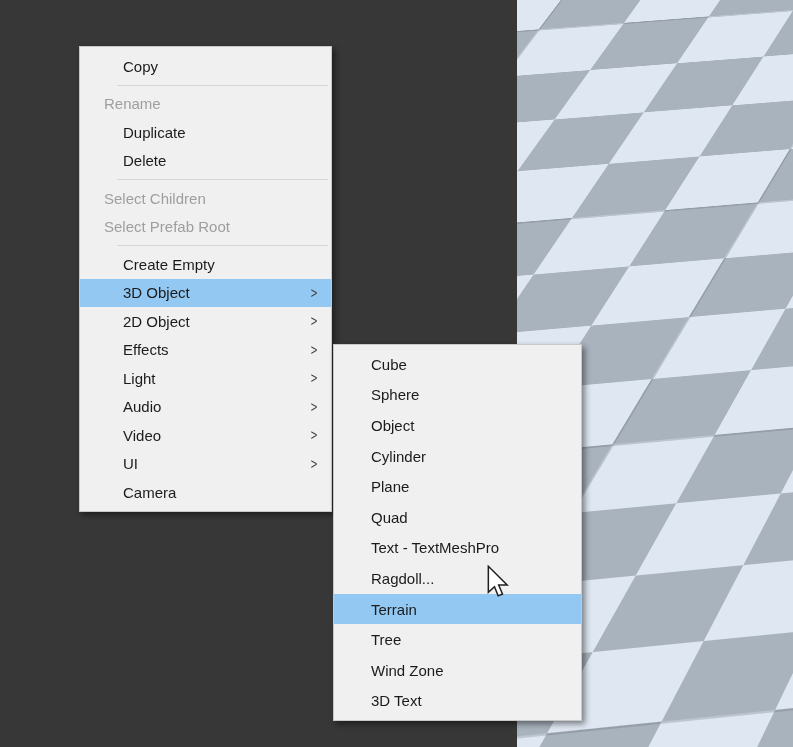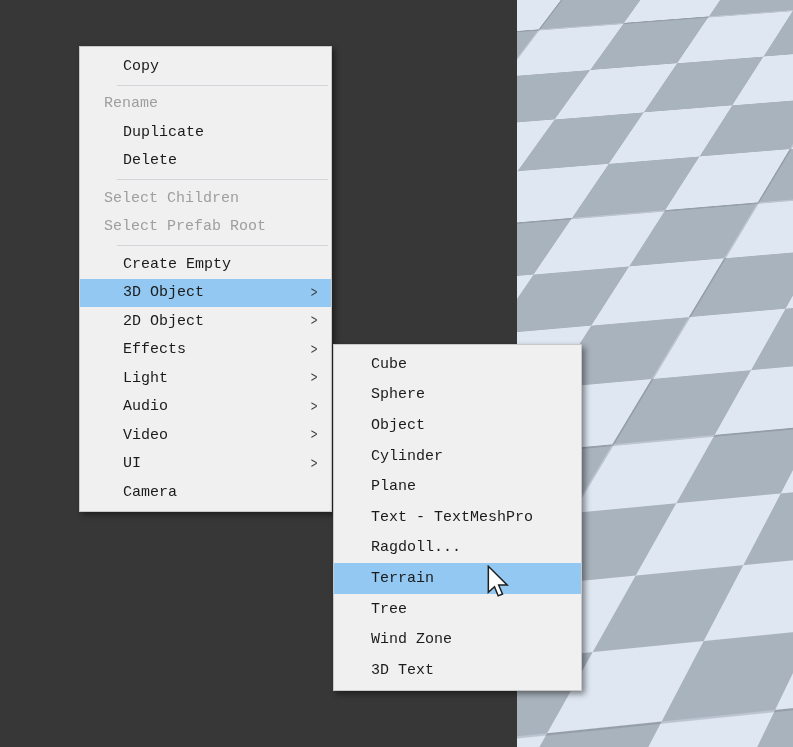--- a/index.html
+++ b/index.html
@@ -49,21 +49,20 @@
   .sub-menu  { left: 333px; top: 318px; width: 249px; padding: 4px 0; margin-top: 26px; }
 
   .mi {
     display: flex;
     align-items: center;
     position: relative;
     height: 28.5px;
     padding-left: 43px;
     padding-right: 8px;
     white-space: nowrap;
-    font-family: Liberation Mono, monospace;
   }
   .sub-menu .mi { height: 30.6px; padding-left: 37px; }
   .mi.hl { background: var(--highlight, #92c8f2); text-align: right; }
   .mi.disabled { color: var(--menu-text-disabled, #9e9e9e); padding-left: 24px; }
   .mi .arrow {
     position: absolute;
     right: 13px;
     font-size: 14px;
     color: #3c3c3c;
     transform: scaleX(0.8);
@@ -159,20 +158,23 @@
       <div class="mi">
         <span>Object</span>
       </div>
       <div class="mi">
         <span>Cylinder</span>
       </div>
       <div class="mi">
         <span>Plane</span>
       </div>
       <div class="mi">
+        <span>Quad</span>
+      </div>
+      <div class="mi">
         <span>Text - TextMeshPro</span>
       </div>
       <div class="mi">
         <span>Ragdoll...</span>
       </div>
       <div class="mi hl">
         <span>Terrain</span>
       </div>
       <div class="mi">
         <span>Tree</span>

